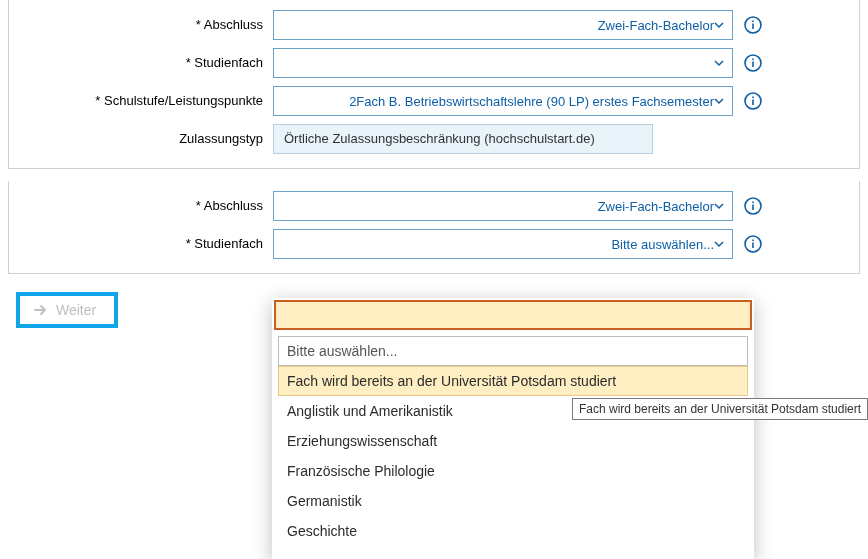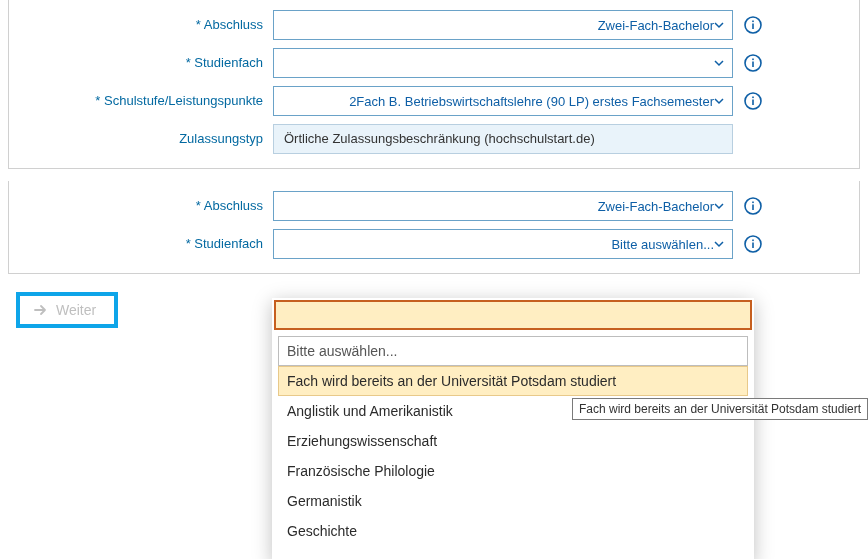--- a/index.html
+++ b/index.html
@@ -34,21 +34,21 @@
     align-items: flex-start;
     margin-bottom: 8px;
   }
   .row:last-child { margin-bottom: 0; }
   .lbl {
     width: 248px;
     text-align: right;
     padding-right: 10px;
     padding-top: 6px;
     font-size: 13px;
-    color: #0369a1;
+    color: #000000;
     line-height: 1.35;
   }
   .ctl {
     display: flex;
     align-items: center;
   }
   .select {
     display: flex;
     align-items: center;
     justify-content: flex-end;
@@ -62,21 +62,21 @@
   }
   .select.wide { width: 460px; }
   .select.small { width: 140px; }
   .caret {
     display: inline-block;
     width: 10px;
     height: 10px;
   }
   .caret svg { display: block; }
   .readonly {
-    width: 460px;
+    width: 380px;
     height: 30px;
     border: 1px solid #b8cfe0;
     background: #e9f3fa;
     color: #333;
     padding: 6px 10px 0 10px;
     font-size: 13px;
   }
   .info {
     width: 20px;
     height: 20px;

